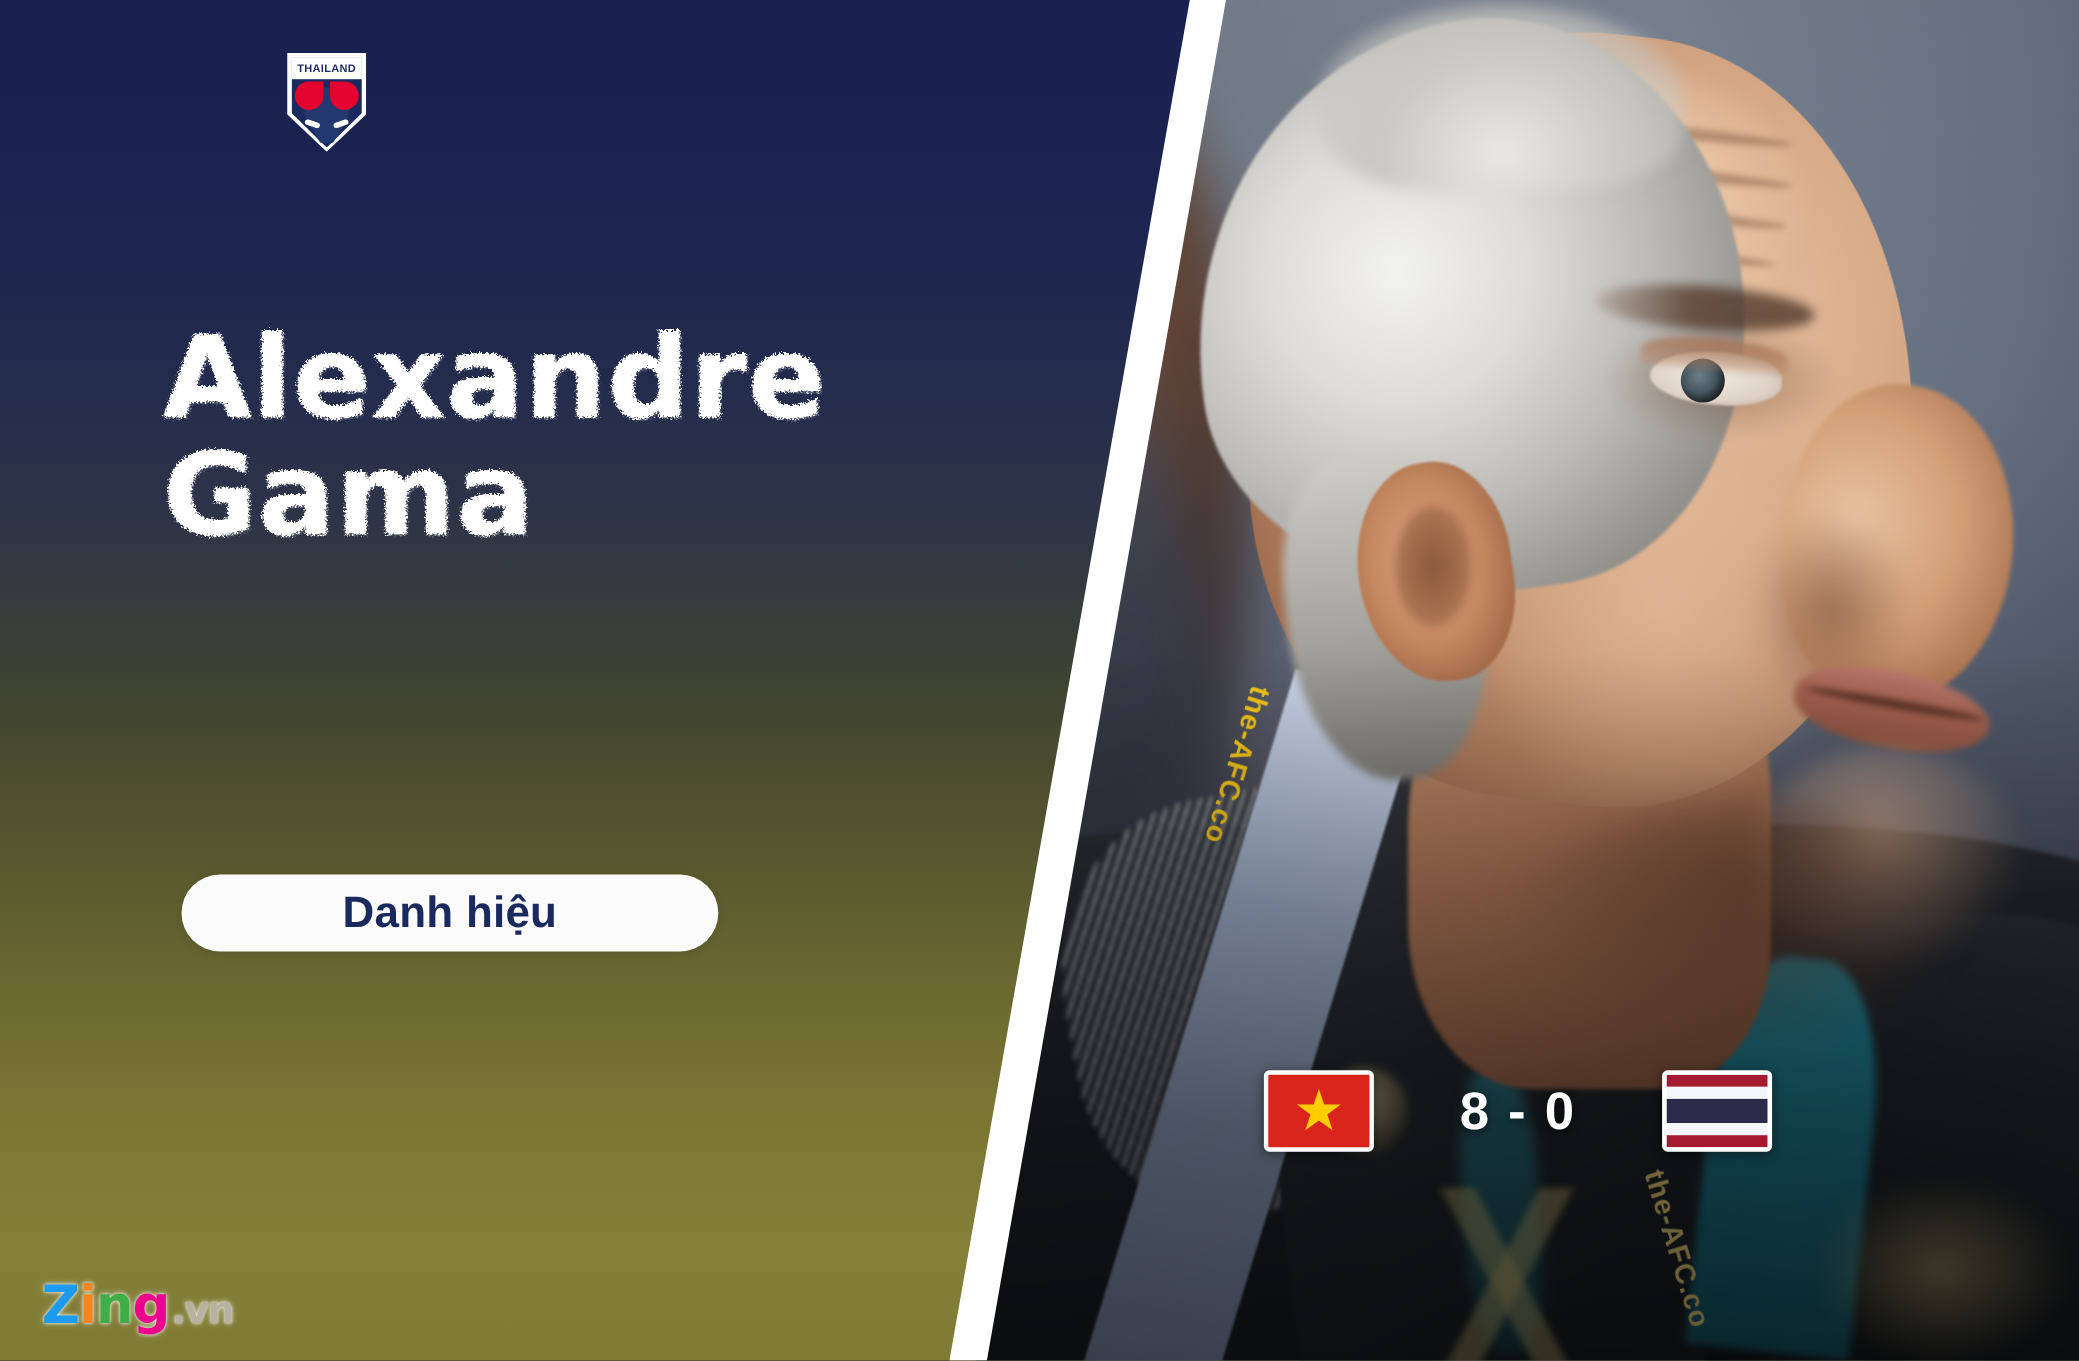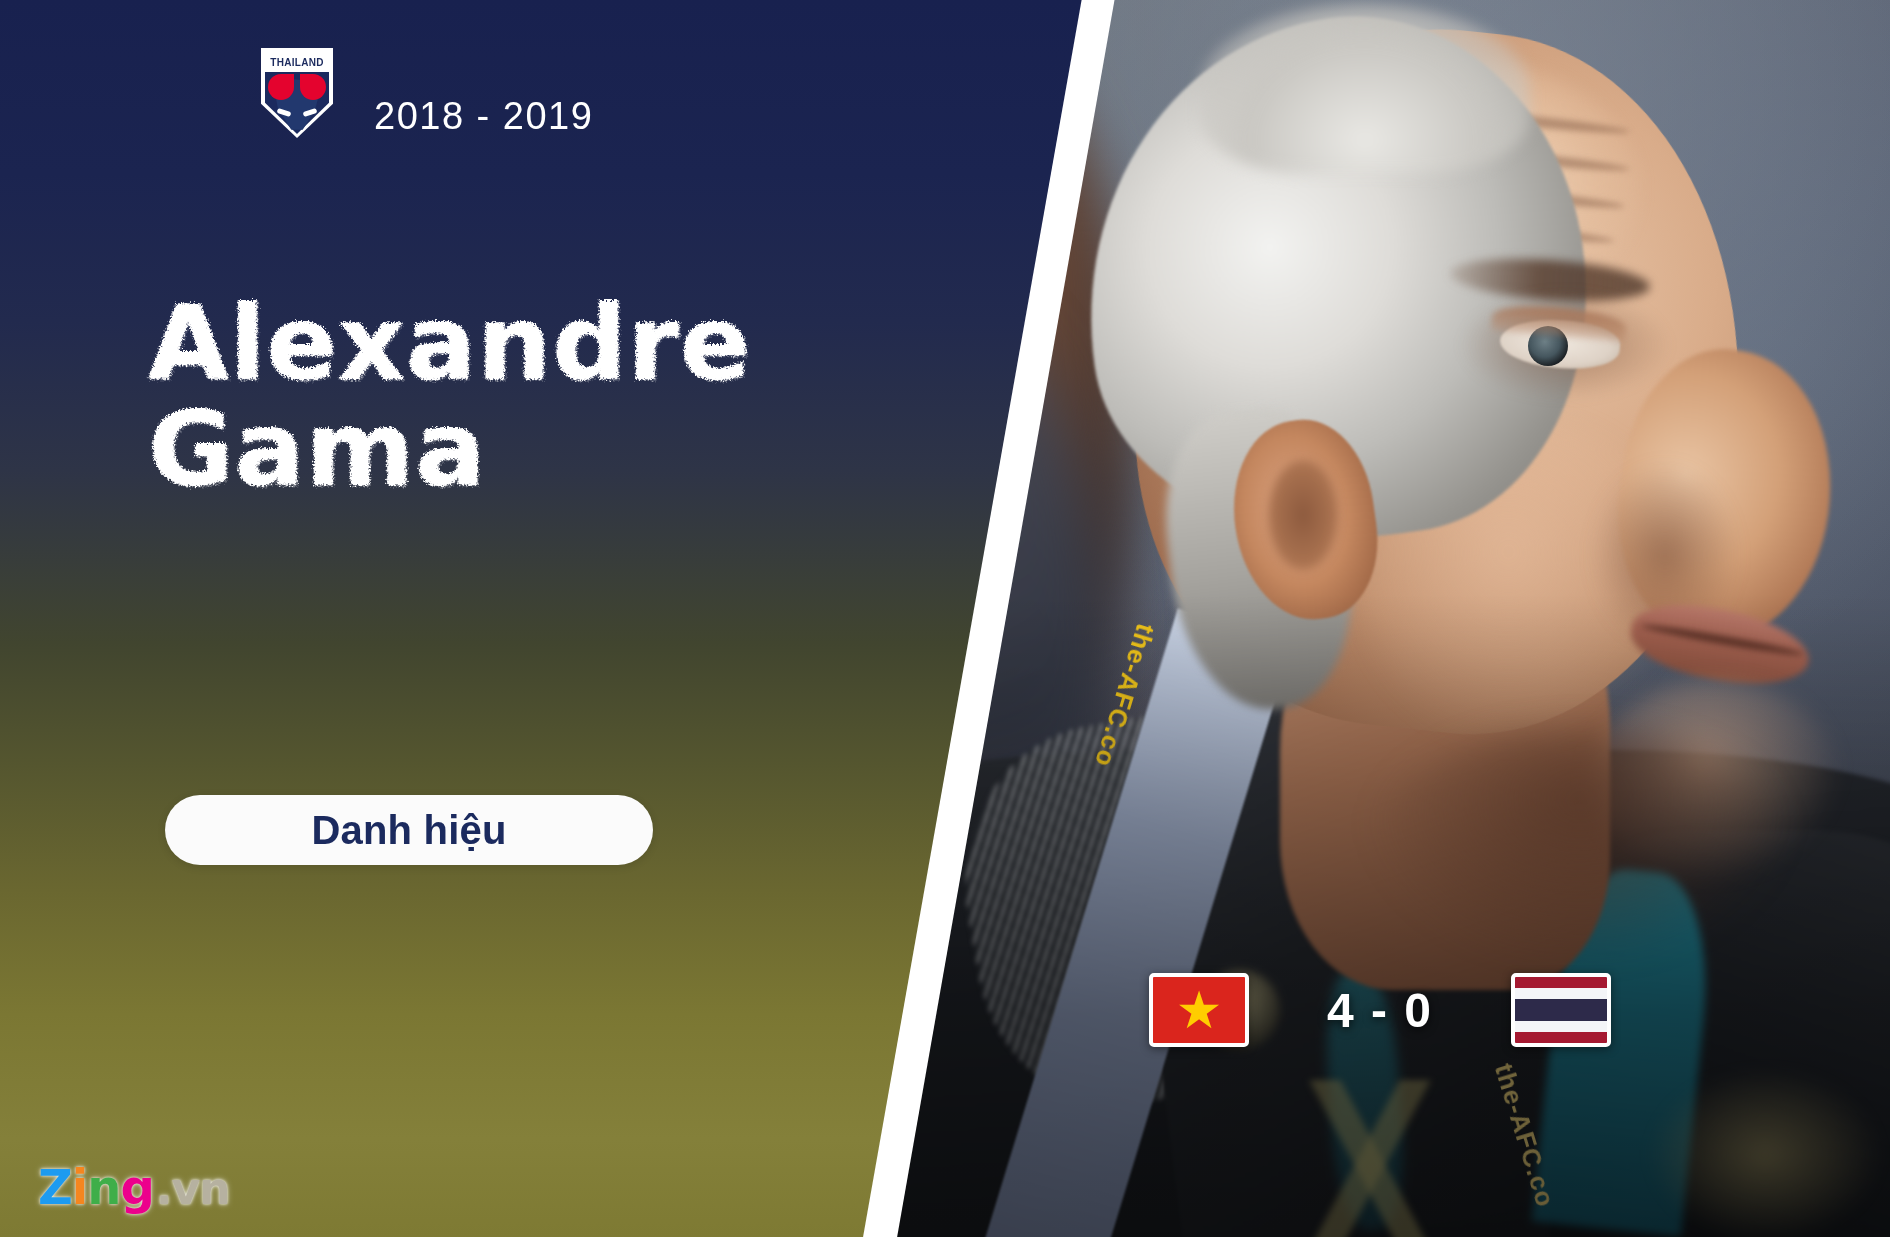--- a/index.html
+++ b/index.html
@@ -351,21 +351,21 @@
     position:absolute; left:38px; bottom:22px;
     font-size:48px; font-weight:bold; letter-spacing:-1px;
     display:flex; align-items:baseline;
     font-family:"DejaVu Sans", sans-serif;
   }
   #zing-logo span { text-shadow: 0 0 3px rgba(255,255,255,.9), 0 0 6px rgba(255,255,255,.55); }
   .zl-z { color:#1d9bf0; }
   .zl-i { color:#f5861f; }
   .zl-n { color:#3fae49; }
   .zl-g { color:#ec008c; }
-  .zl-vn { color:#b6b1a0; font-size:44px; margin-left:2px;text-align:center; }
+  .zl-vn { color:#b6b1a0; font-size:34px; margin-left:2px;text-align:center; }
 
   
   #match-overlay { position:absolute; z-index:9; left:1060px; top:925px; width:640px; }
   #match-title {
     color:#ffffff; font-size:46px; font-weight:bold; text-align:center;
     text-shadow:0 2px 12px rgba(0,0,0,.7);
     letter-spacing:.3px;
   }
   #score-row {
     margin-top:48px;
@@ -491,21 +491,20 @@
         <div class="crest-inner"></div>
         <div class="crest-elephant"></div>
         <div class="crest-red-l"></div>
         <div class="crest-red-r"></div>
         <div class="crest-tusk" style="left:16px;top:62px;transform:rotate(18deg);"></div>
         <div class="crest-tusk" style="left:42px;top:62px;transform:rotate(-18deg);"></div>
         <div class="crest-band">
             <span>THAILAND</span>
           </div>
       </div>
-      <div id="season-years">2018 - 2019</div>
     </div>
 
     <div id="coach-name">
       <span id="coach-name-line1">Alexandre</span>
       <span id="coach-name-line2">Gama</span>
     </div>
 
     <div id="danh-hieu-pill">
       <span id="danh-hieu-label">Danh hiệu</span>
     </div>
@@ -518,21 +517,21 @@
       <span class="zl-g">g</span>
       <span class="zl-vn">.vn</span>
     </div>
   </div>
 
   <div id="match-overlay">
     <div id="score-row">
       <div class="flag" id="flag-vn">
         <span id="vn-star">★</span>
       </div>
-      <div id="score-value">4 - 0</div>
+      <div id="score-value">8 - 0</div>
       <div class="flag" id="flag-th">
         <div class="th-band th-r1"></div>
         <div class="th-band th-w1"></div>
         <div class="th-band th-b"></div>
         <div class="th-band th-w2"></div>
         <div class="th-band th-r2"></div>
       </div>
     </div>
   </div>
 

